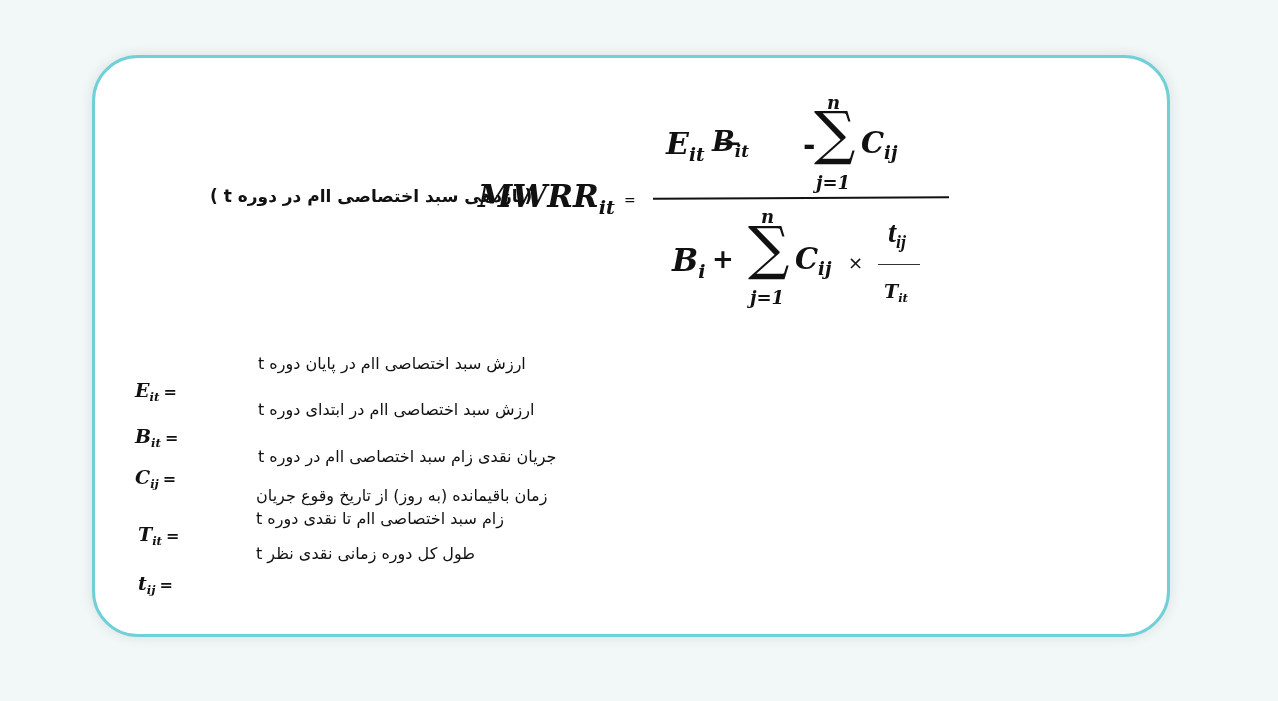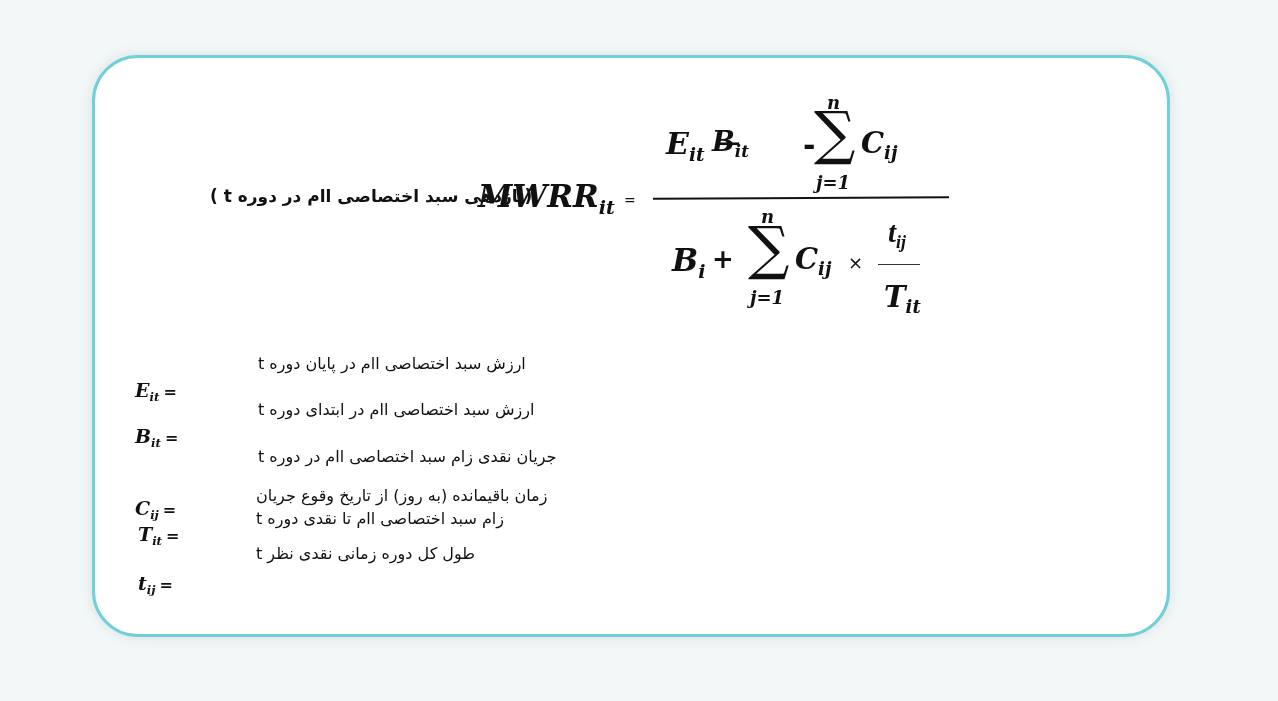--- a/index.html
+++ b/index.html
@@ -37,21 +37,21 @@
 
     .den-B { left:672px; top:242px; font-size:31px; }
     .den-plus { left:712px; top:244px; font-size:26px; font-weight:bold; font-family:"DejaVu Sans", sans-serif; }
     .sum2-n { left:761px; top:206px; font-size:18px; }
     .sum2 { left:748px; top:219px; font-size:58px; line-height:1; }
     .sum2-lim { left:750px; top:287px; font-size:18px; }
     .den-C { left:795px; top:242px; font-size:29px; }
     .den-times { left:848px; top:252px; font-size:18px; font-family:"DejaVu Sans", sans-serif; }
     .small-num { left:888px; top:216px; font-size:29px;font-family:Liberation Serif, serif; }
     .small-line { position:absolute; left:878px; top:264px; width:42px; height:1px; background:#333; }
-    .small-den { left:884px; top:280px; font-size:29px; }
+    .small-den { left:884px; top:280px; font-size:19px; }
 
     
     .def-sym { font-size:19px;margin-top:27px; }
     .def-eq { font-size:16px; font-weight:bold; font-family:"DejaVu Sans", sans-serif; font-style:normal; margin-left:4px; }
     .def-text { font-size:16px; text-align:left; }
   </style>
 </head>
 <body>
 
 <div class="card"></div>
@@ -81,21 +81,21 @@
 <div class="abs math small-num"><span>t</span><span class="sub">ij</span></div>
 <div class="small-line"></div>
 <div class="abs math small-den"><span>T</span><span class="sub">it</span></div>
 
 <div class="abs math def-sym" style="left:135px;top:352px;"><span>E</span><span class="sub">it</span><span class="def-eq">=</span></div>
 <div class="abs fa def-text" style="left:226px;top:354px;width:296px;">ارزش سبد اختصاصی اام در پایان دوره t</div>
 
 <div class="abs math def-sym" style="left:135px;top:398px;"><span>B</span><span class="sub">it</span><span class="def-eq">=</span></div>
 <div class="abs fa def-text" style="left:226px;top:400px;width:312px;">ارزش سبد اختصاصی اام در ابتدای  دوره t</div>
 
-<div class="abs math def-sym" style="left:135px;top:470px;"><span>C</span><span class="sub">ij</span><span class="def-eq">=</span></div>
+<div class="abs math def-sym" style="left:135px;top:439px;"><span>C</span><span class="sub">ij</span><span class="def-eq">=</span></div>
 <div class="abs fa def-text" style="left:226px;top:447px;width:326px;">جریان نقدی زام سبد اختصاصی اام در دوره t</div>
 
 <div class="abs math def-sym" style="left:138px;top:496px;"><span>T</span><span class="sub">it</span><span class="def-eq">=</span></div>
 <div class="abs fa def-text" style="left:224px;top:486px;width:326px;">زمان باقیمانده (به روز) از تاریخ وقوع جریان</div>
 <div class="abs fa def-text" style="left:224px;top:509px;width:326px;">زام سبد اختصاصی اام تا نقدی دوره t</div>
 
 <div class="abs math def-sym" style="left:138px;top:545px;"><span>t</span><span class="sub">ij</span><span class="def-eq">=</span></div>
 <div class="abs fa def-text" style="left:224px;top:544px;width:326px;">طول کل دوره زمانی نقدی نظر  t</div>
 
 </body></html>

